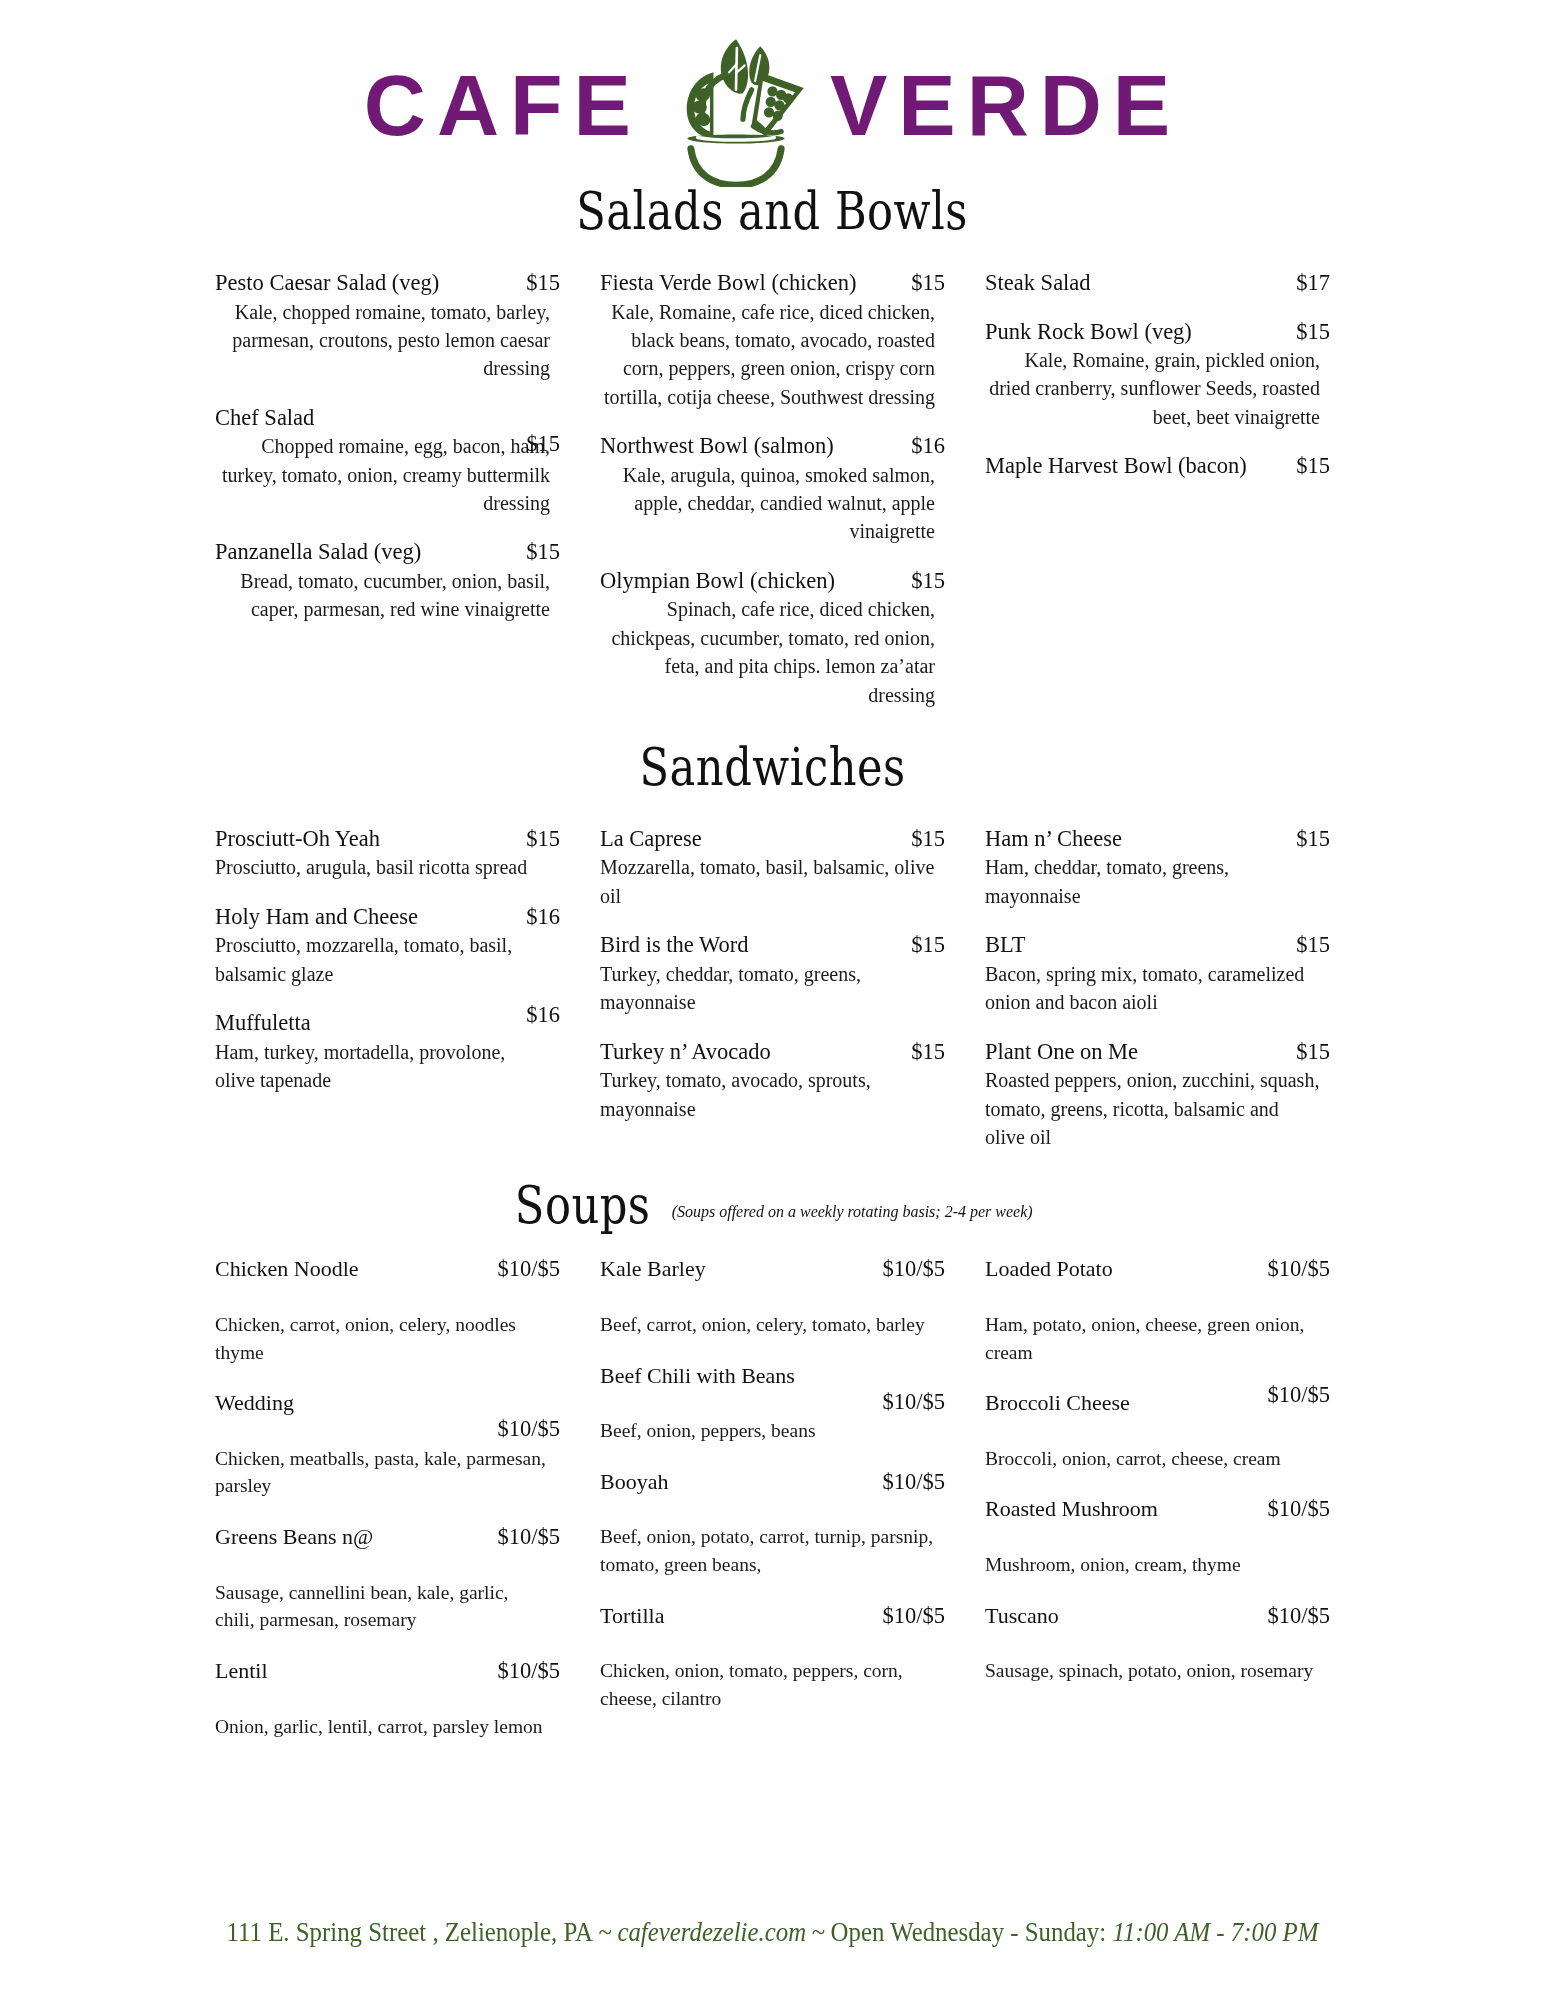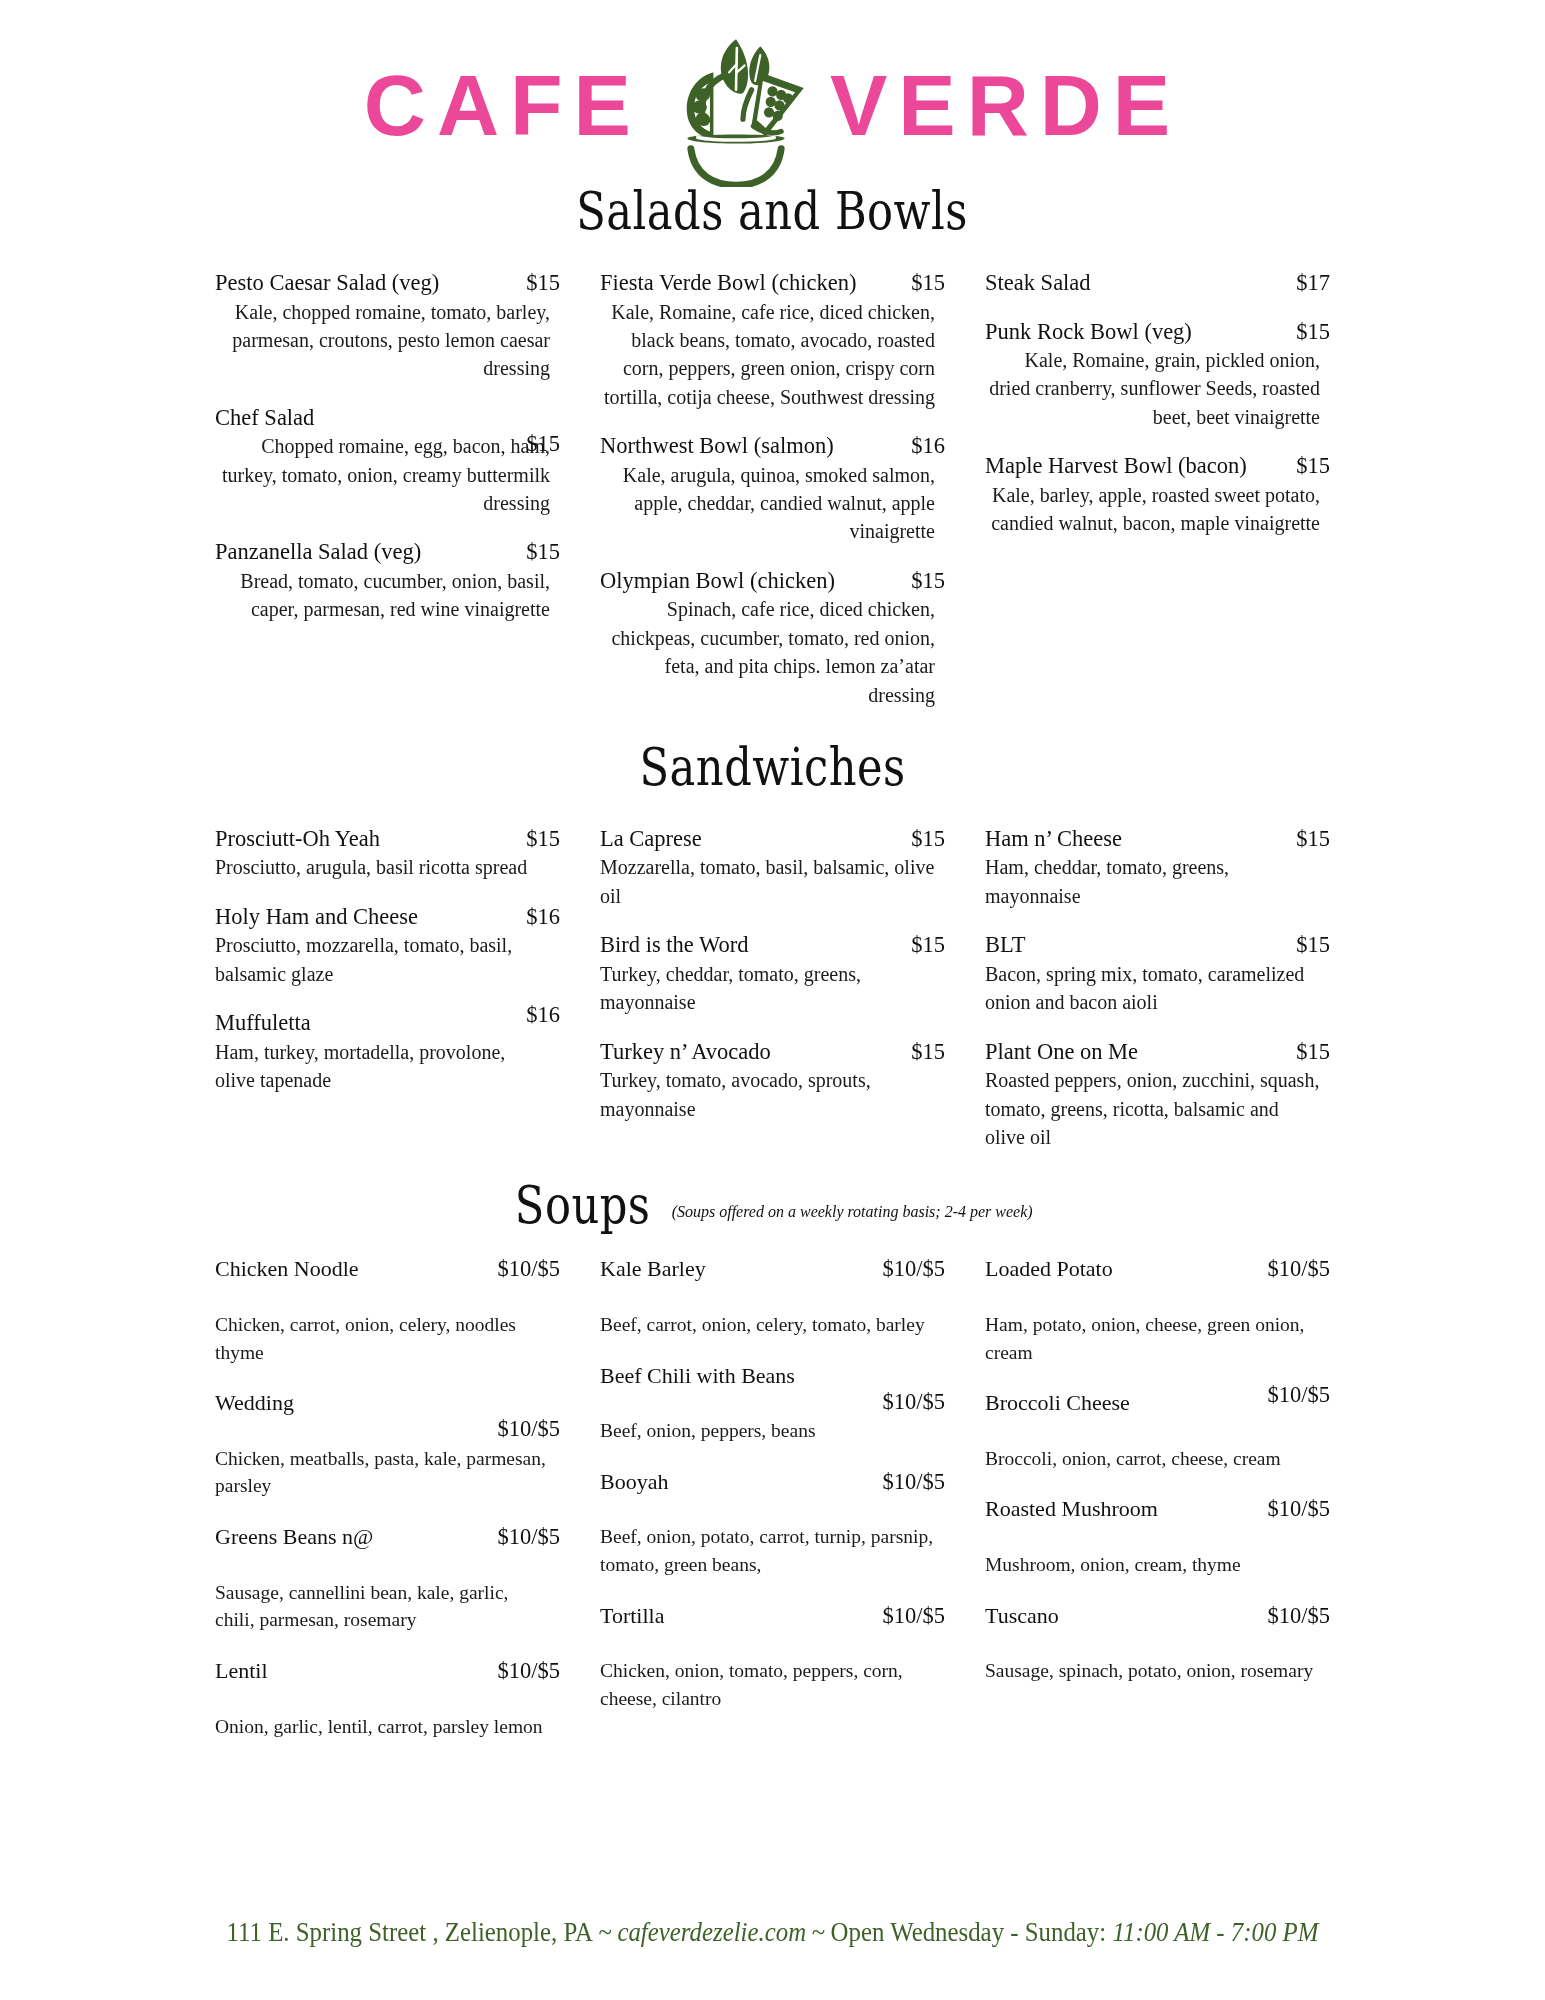--- a/index.html
+++ b/index.html
@@ -23,21 +23,21 @@
     display: flex;
     align-items: center;
     justify-content: center;
     gap: 0px;
   }
   .logo-word {
     font-family: "Liberation Sans", "DejaVu Sans", sans-serif;
     font-size: 86px;
     font-weight: 700;
     letter-spacing: 11px;
-    color: #ec4899;
+    color: #701a75;
     line-height: 1;
   }
   .logo-word.right { letter-spacing: 11px; }
   .logo-mark {
     width: 180px;
     height: 165px;
     margin: 0 4px;
     flex: 0 0 auto;
   }
   .logo-mark svg { display: block; width: 100%; height: 100%; }
@@ -257,21 +257,20 @@
         <span class="item-name">Punk Rock Bowl (veg)</span>
         <span class="item-price">$15</span>
       </div>
       <div class="item-desc">Kale, Romaine, grain, pickled onion, dried cranberry, sunflower Seeds, roasted beet, beet vinaigrette</div>
     </div>
     <div class="item">
       <div class="item-head">
         <span class="item-name">Maple Harvest Bowl (bacon)</span>
         <span class="item-price">$15</span>
       </div>
-      <div class="item-desc">Kale, barley, apple, roasted sweet potato, candied walnut, bacon, maple vinaigrette</div>
     </div>
   </div>
 </div>
 
 <div class="section-head section-sandwiches">
   <span class="section-title">Sandwiches</span>
 </div>
 
 <div class="menu-grid grid-sandwiches">
 

